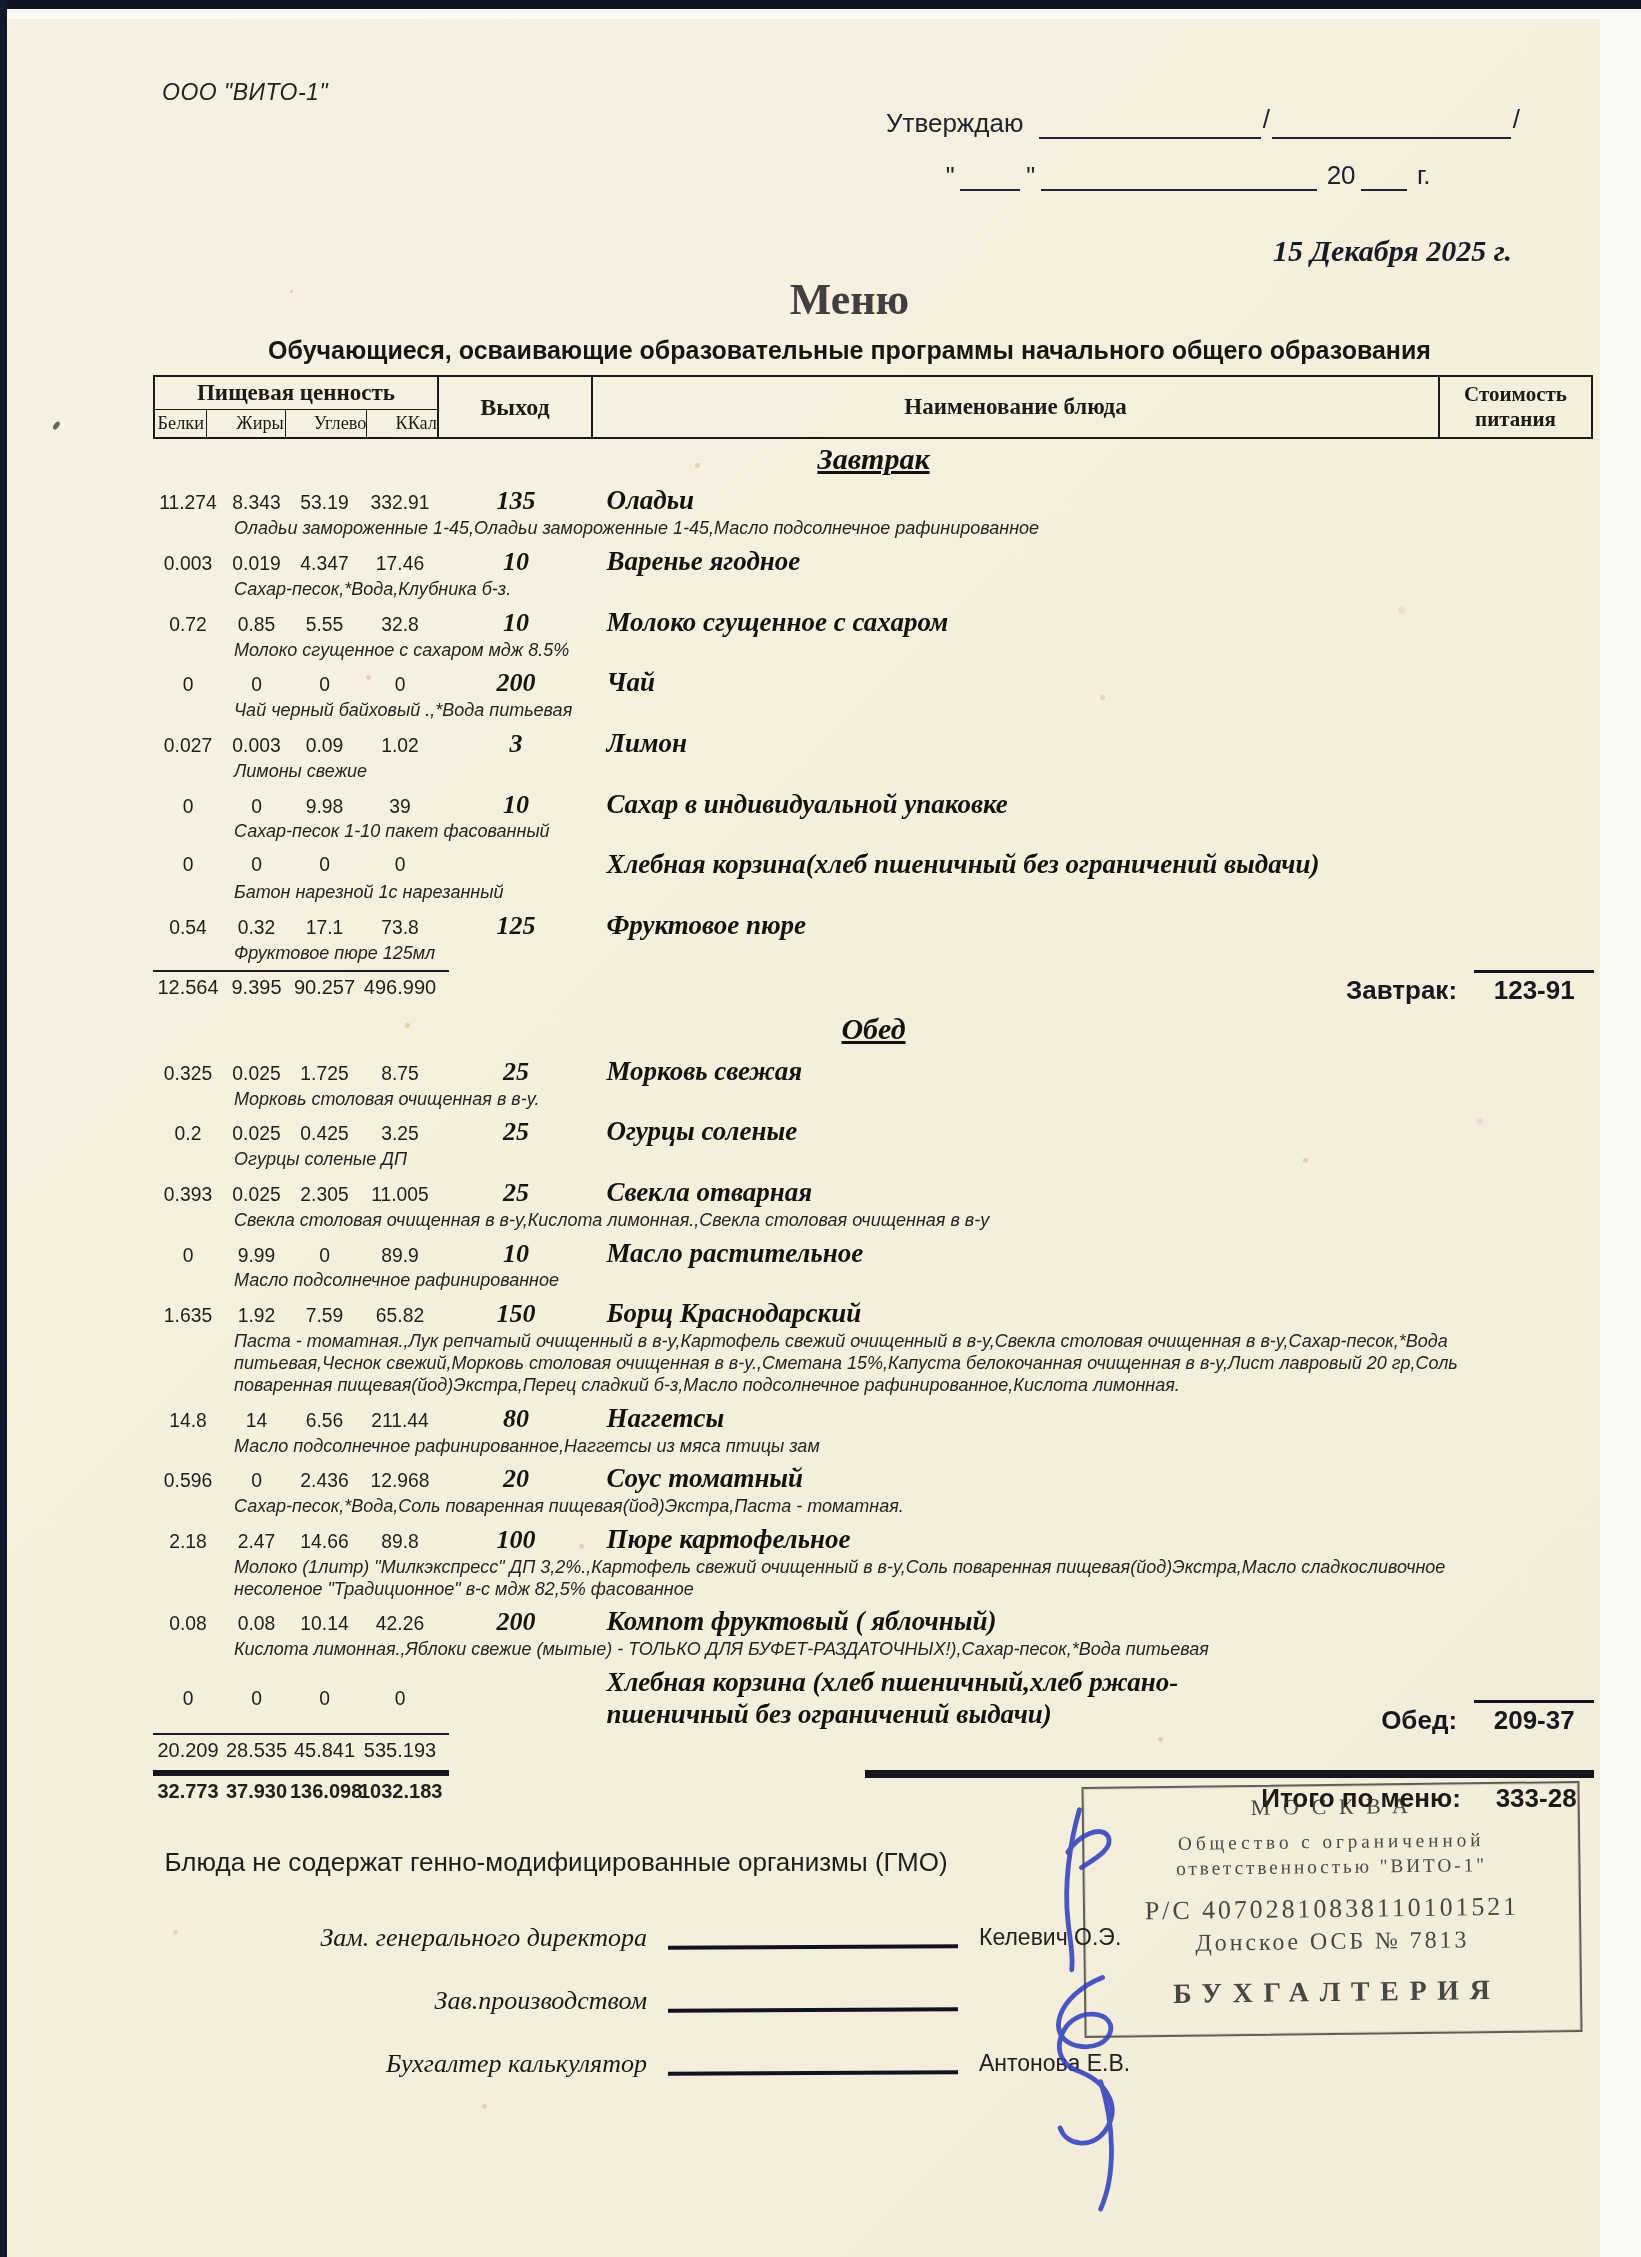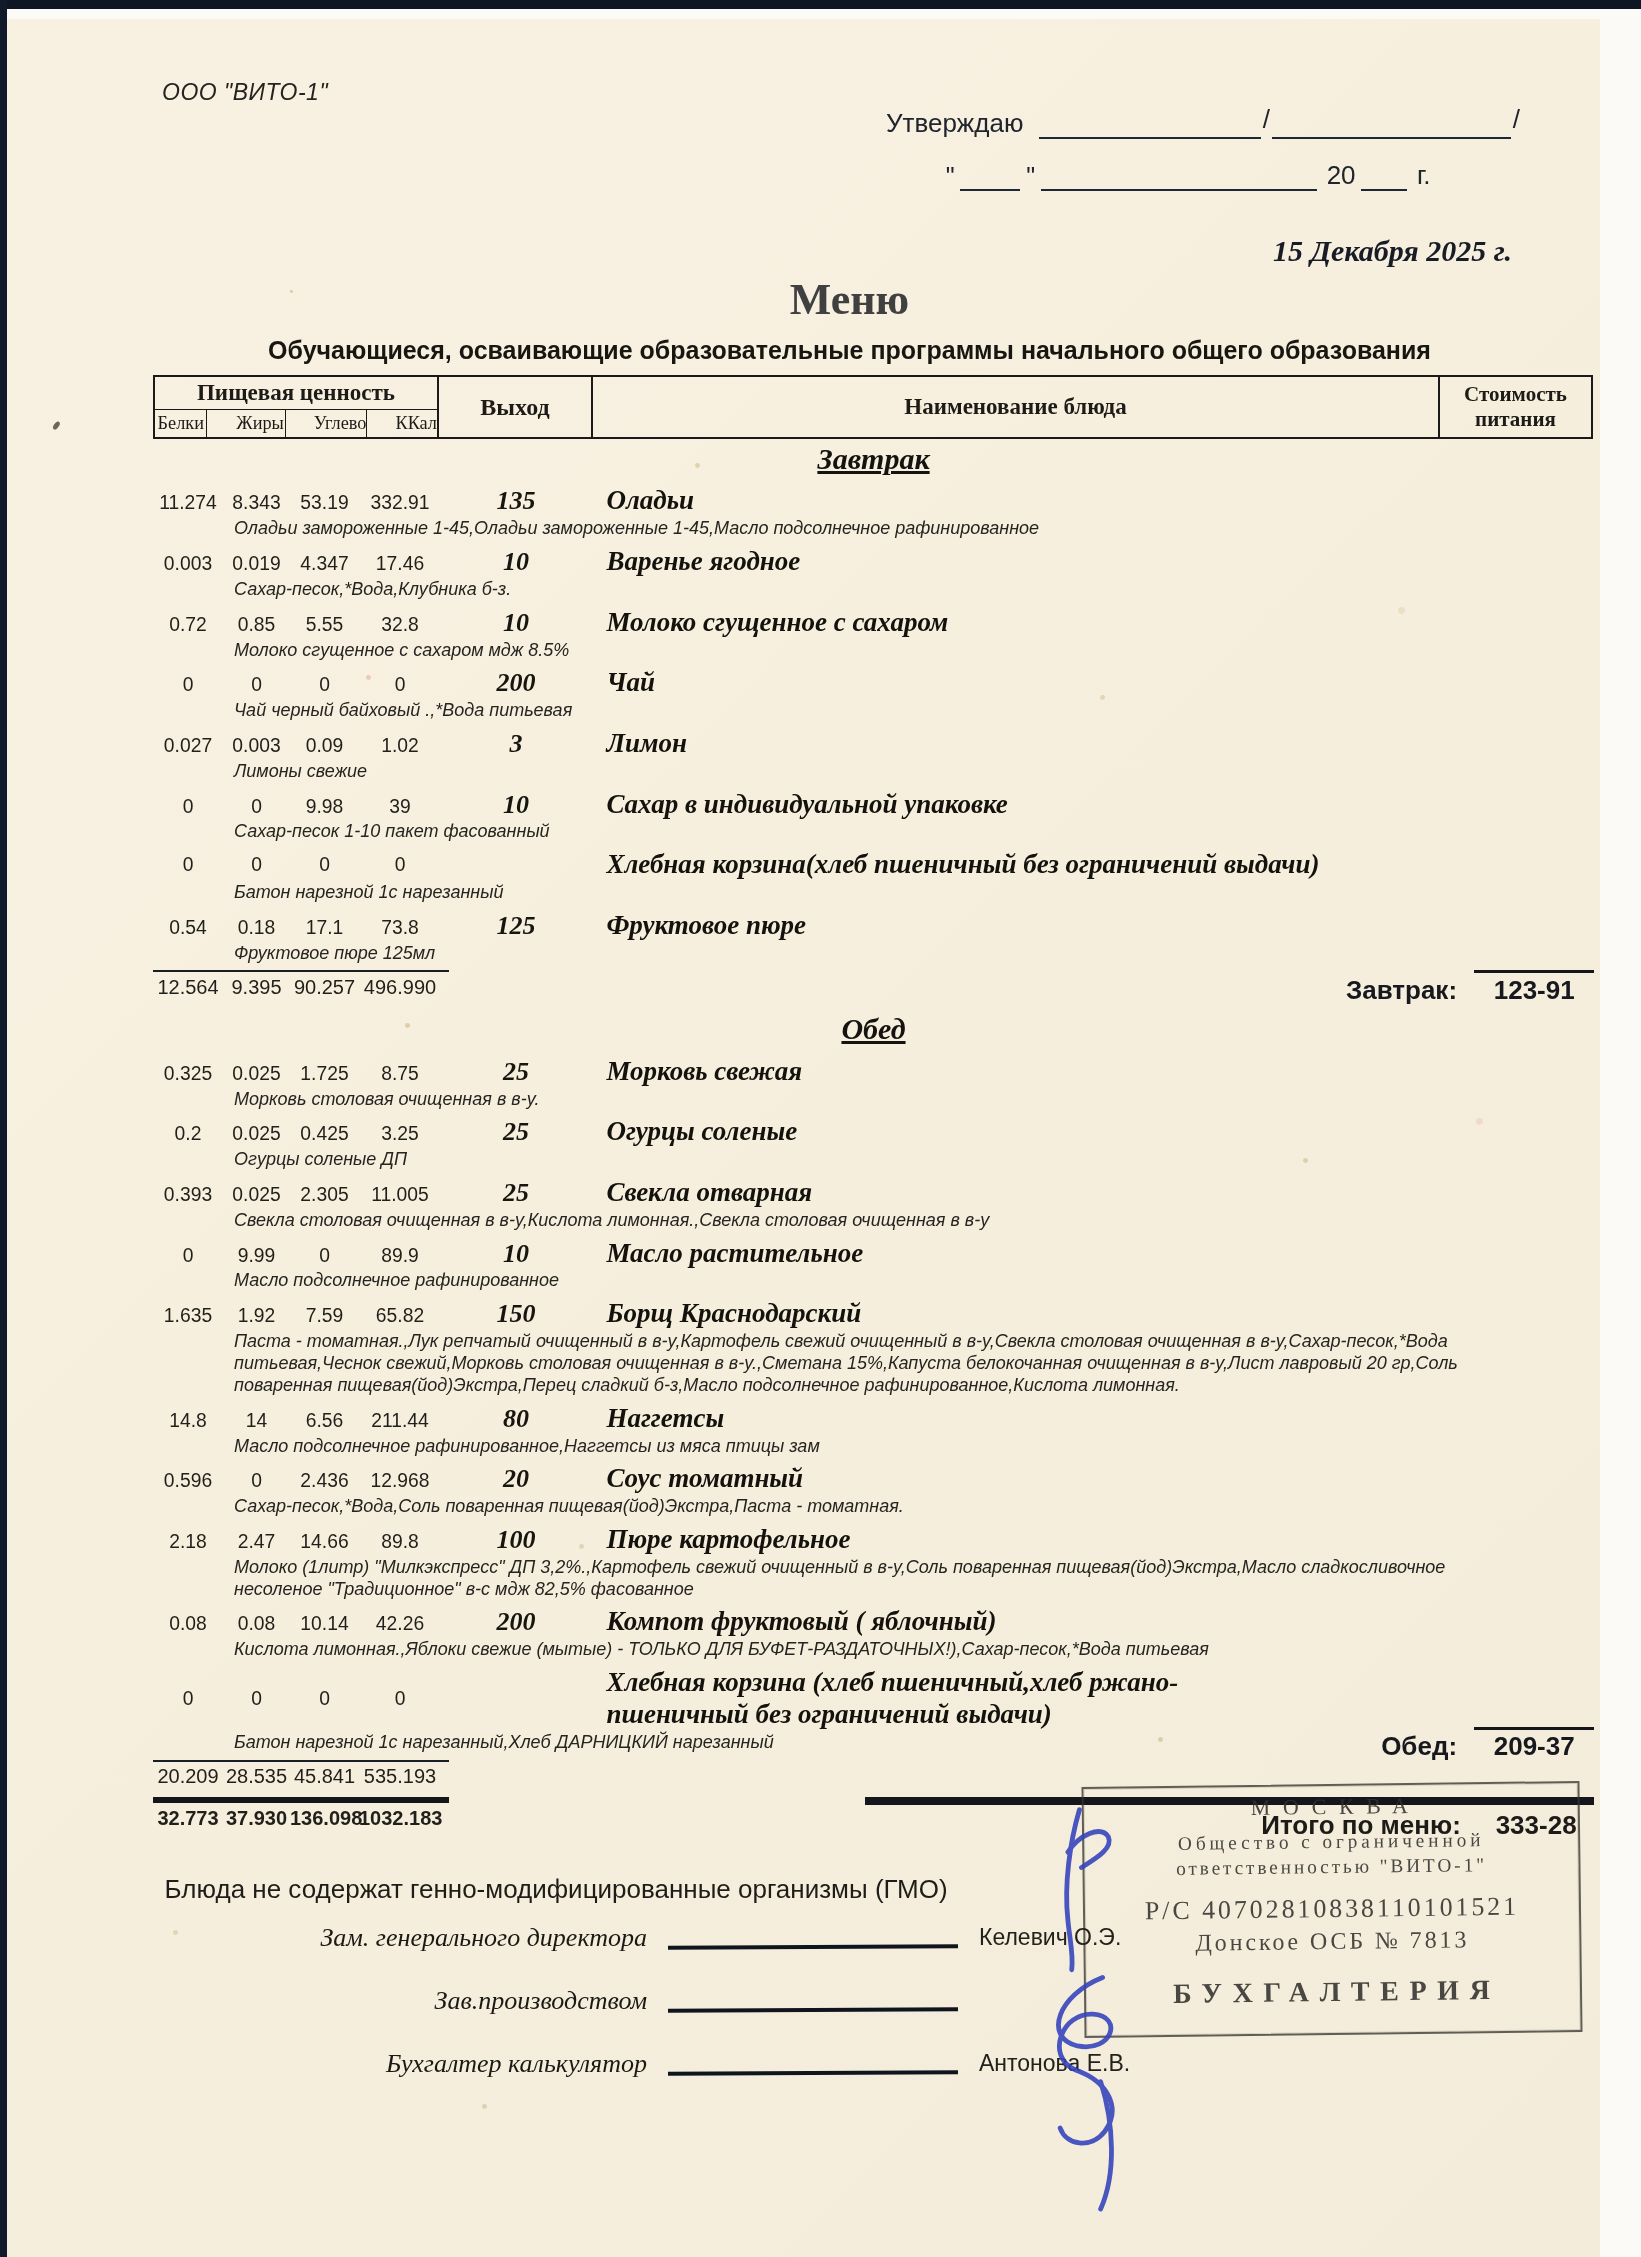--- a/index.html
+++ b/index.html
@@ -219,21 +219,21 @@
       <span class="c c2">0</span>
       <span class="c c3">0</span>
       <span class="c c4">0</span>
       <span class="vy"></span>
       <span class="dish">Хлебная корзина(хлеб пшеничный без ограничений выдачи)</span>
     </div>
     <div class="comp">Батон нарезной 1с нарезанный</div>
 
     <div class="mrow">
       <span class="c c1">0.54</span>
-      <span class="c c2">0.18</span>
+      <span class="c c2">0.32</span>
       <span class="c c3">17.1</span>
       <span class="c c4">73.8</span>
       <span class="vy">125</span>
       <span class="dish">Фруктовое пюре</span>
     </div>
     <div class="comp">Фруктовое пюре 125мл</div>
 
     <div class="total-row">
       <div class="subtotal">
         <span class="c c1">12.564</span>
@@ -340,21 +340,20 @@
     <div class="comp">Кислота лимонная.,Яблоки свежие (мытые) - ТОЛЬКО ДЛЯ БУФЕТ-РАЗДАТОЧНЫХ!),Сахар-песок,*Вода питьевая</div>
 
     <div class="mrow center">
       <span class="c c1">0</span>
       <span class="c c2">0</span>
       <span class="c c3">0</span>
       <span class="c c4">0</span>
       <span class="vy"></span>
       <span class="dish wrapname">Хлебная корзина (хлеб пшеничный,хлеб ржано-пшеничный без ограничений выдачи)</span>
     </div>
-    <div class="comp">Батон нарезной 1с нарезанный,Хлеб ДАРНИЦКИЙ  нарезанный</div>
 
     <div class="total-row">
       <div class="subtotal">
         <span class="c c1">20.209</span>
         <span class="c c2">28.535</span>
         <span class="c c3">45.841</span>
         <span class="c c4">535.193</span>
       </div>
       <div class="costline raised">
         <span>Обед:</span>

